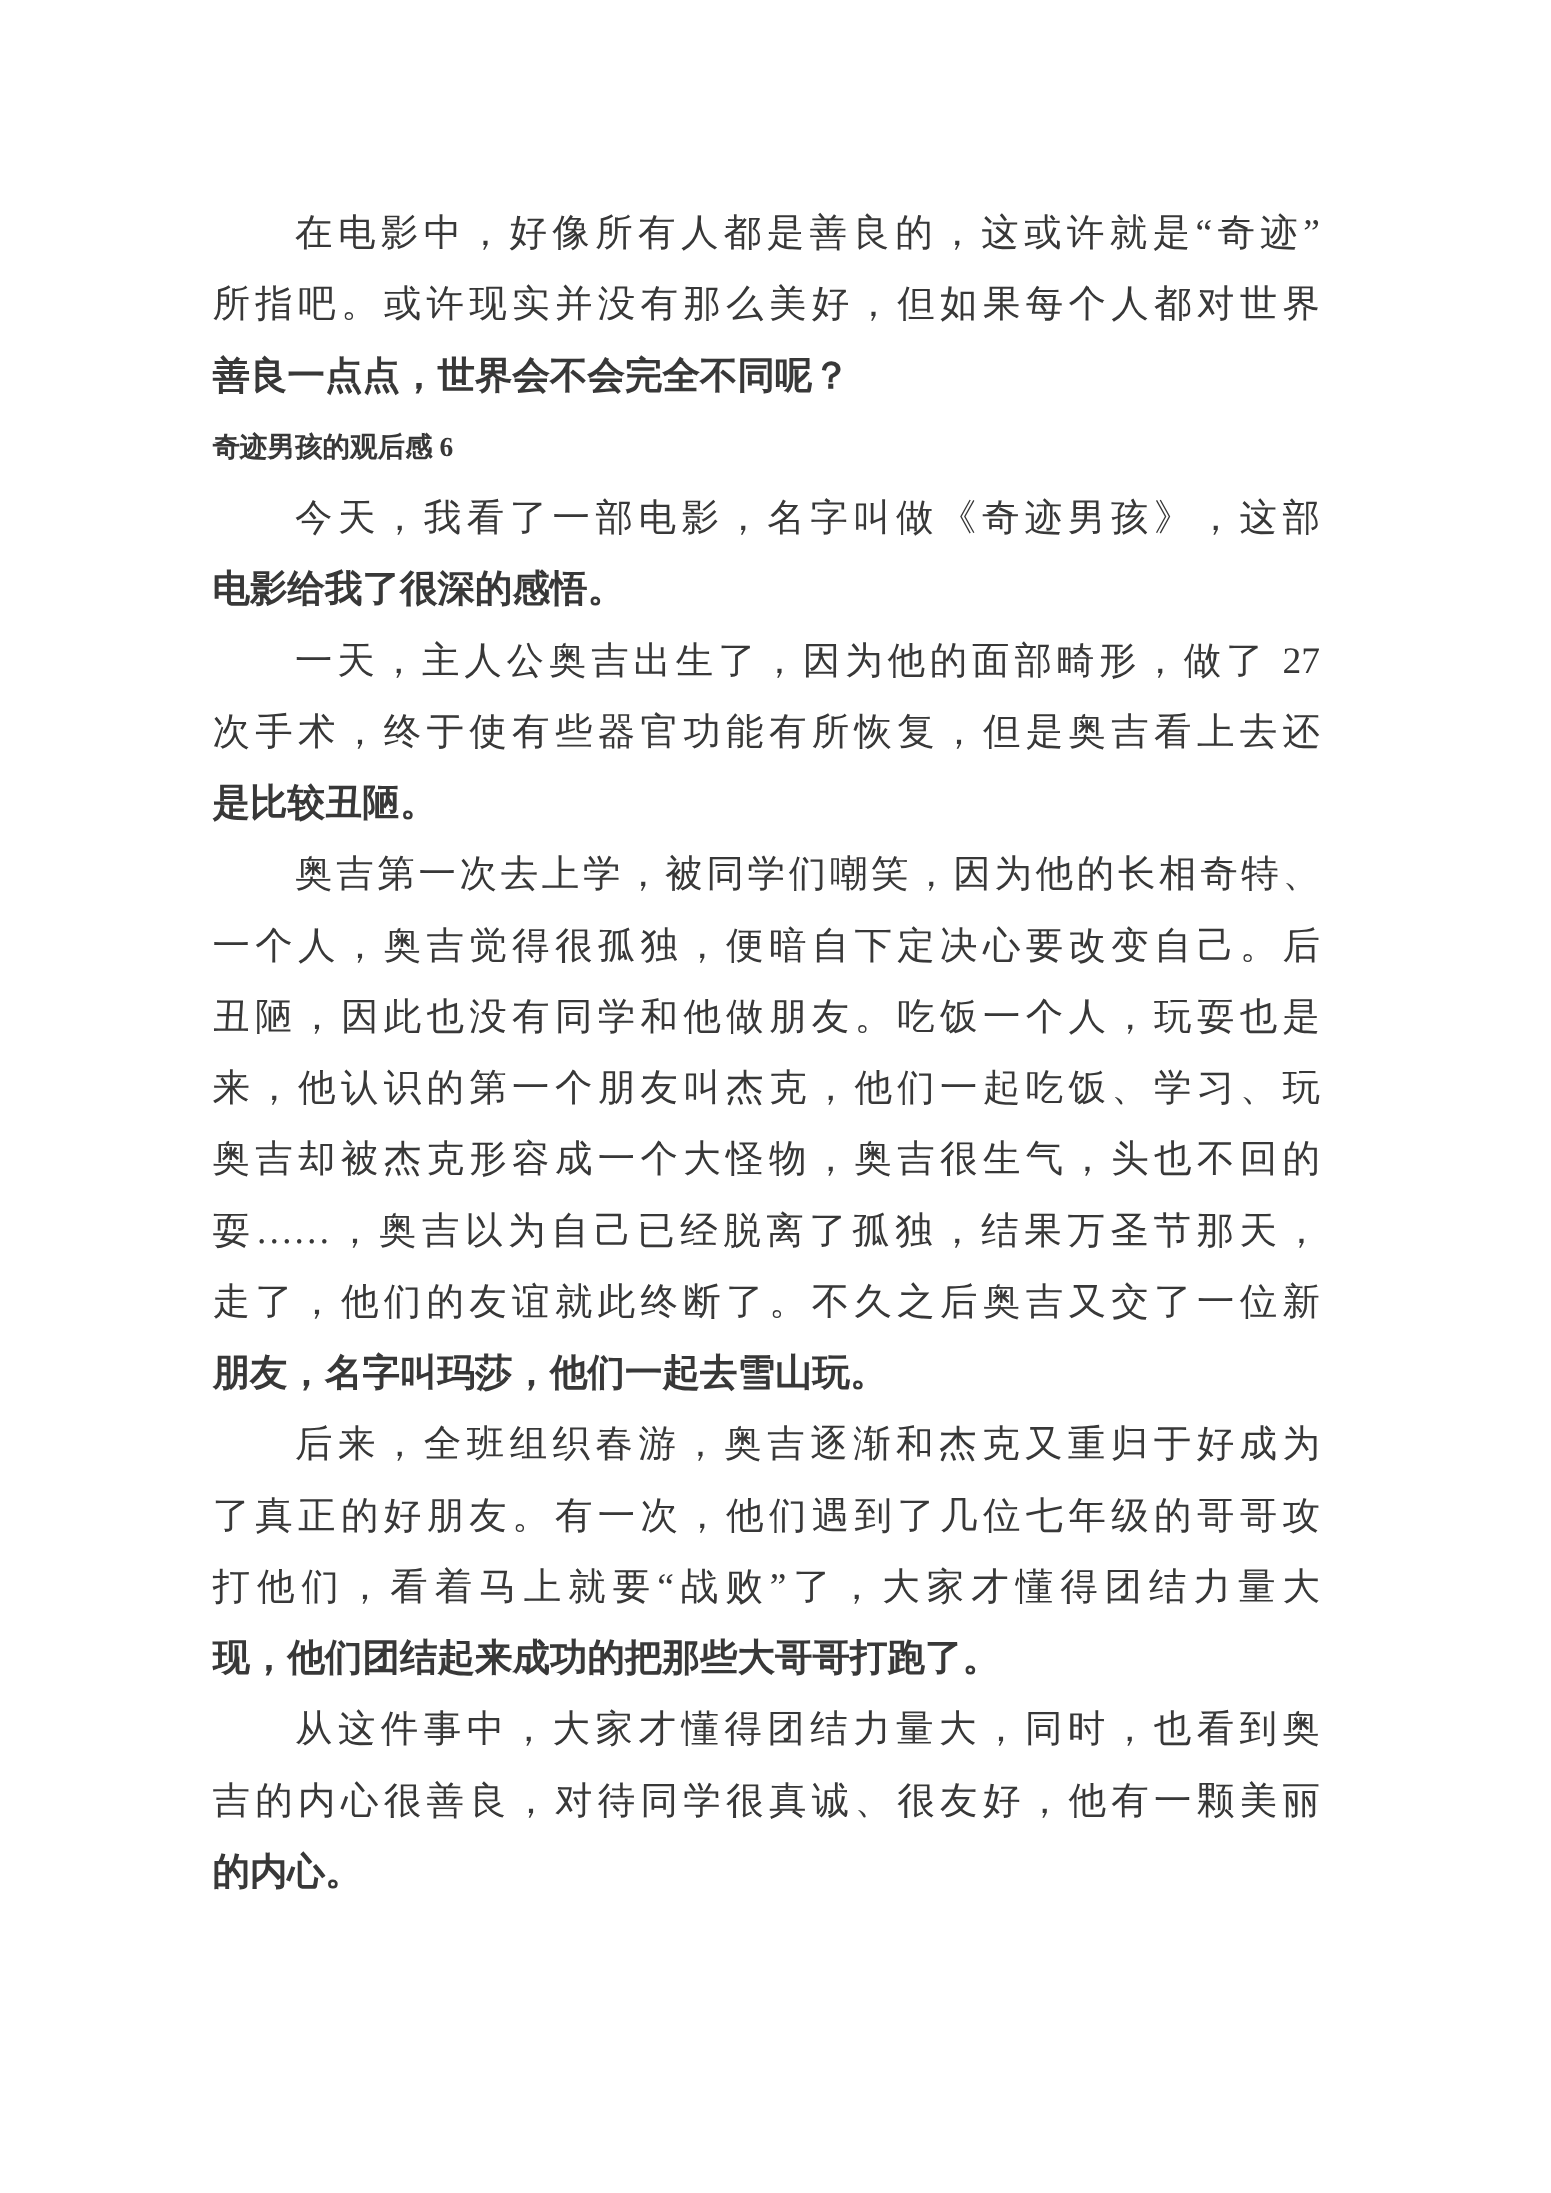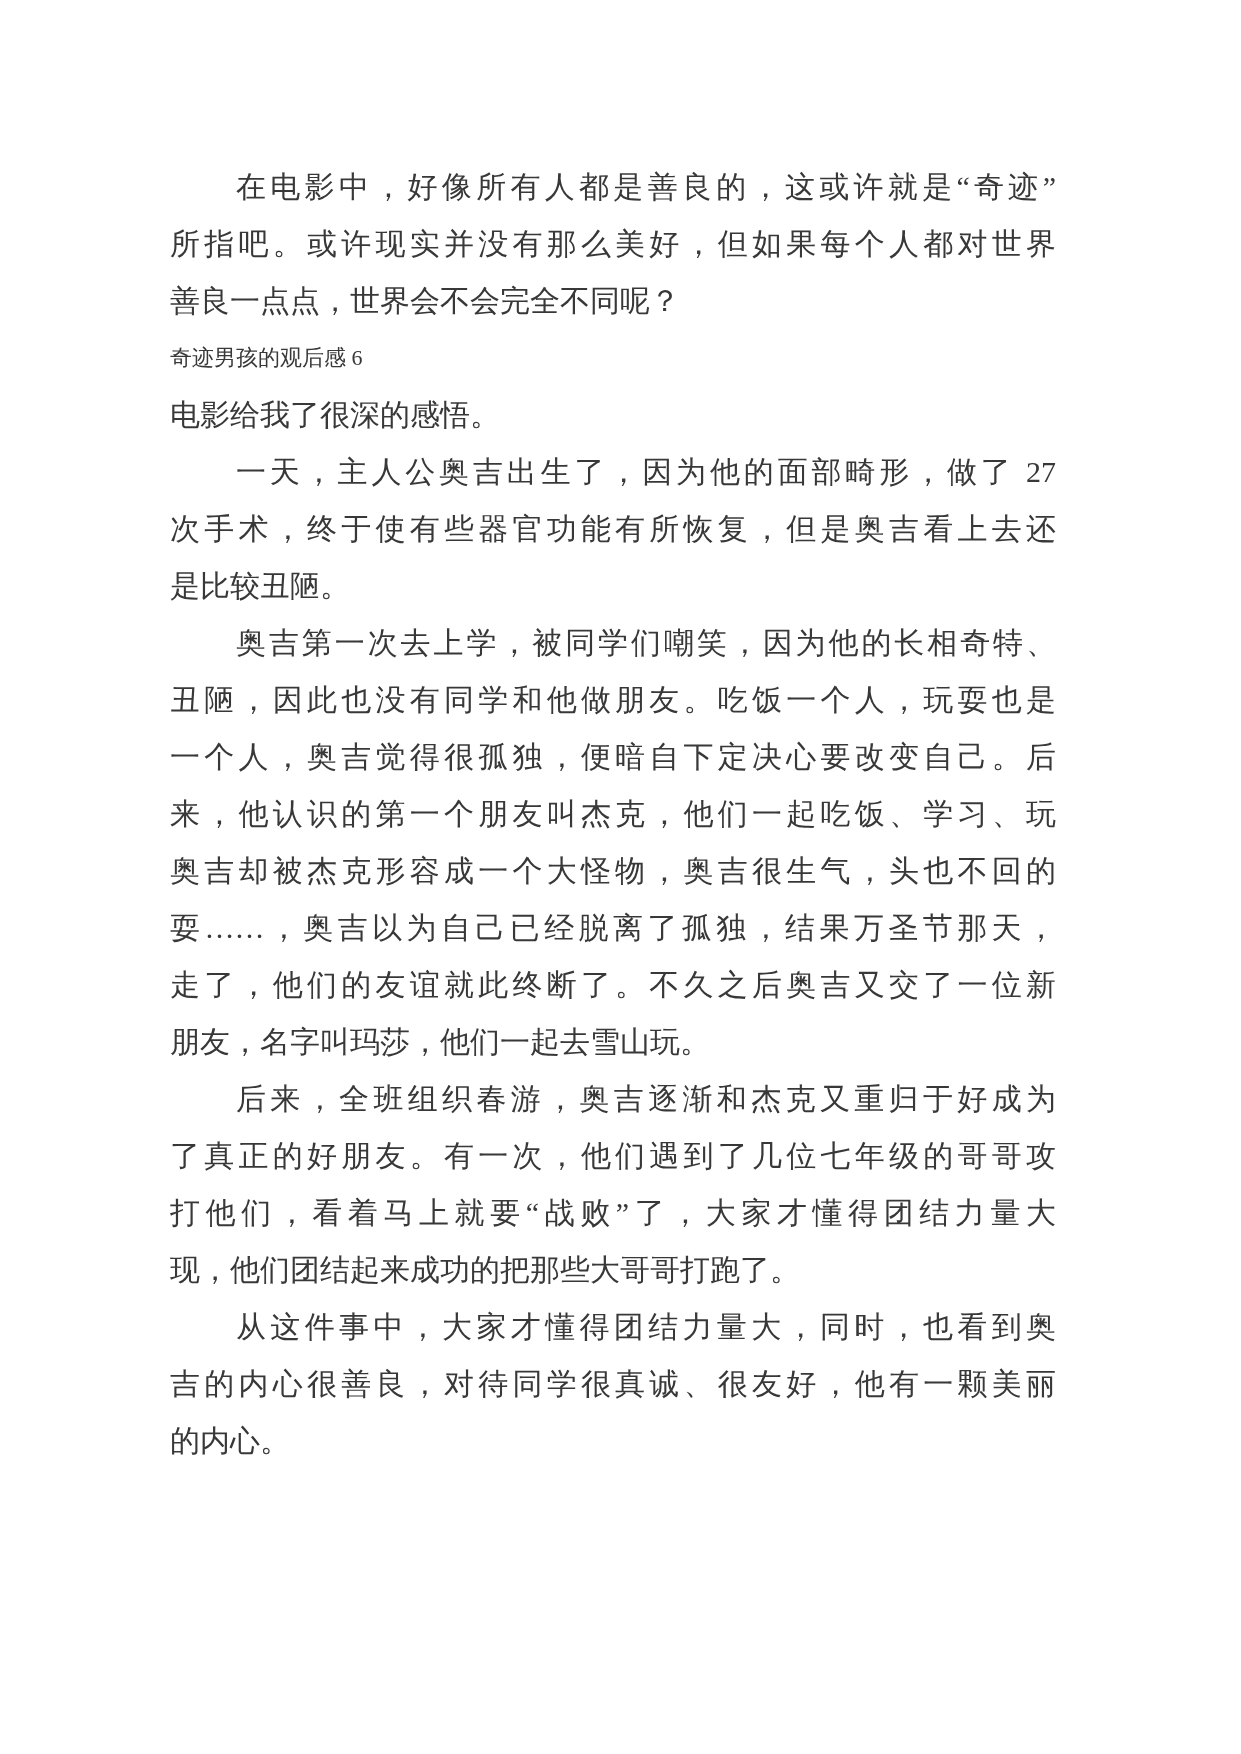--- a/index.html
+++ b/index.html
@@ -32,43 +32,45 @@
     text-align: justify;
     text-align-last: justify;
     overflow: hidden;
     white-space: normal;
   }
   .line.indent {
     text-indent: 66px;
   }
   .line.para-end {
     text-align-last: left;
+    font-weight: bold;
   }
   .line.heading {
     font-size: 22px;
     text-align-last: left;
     text-indent: 0;
   }
 </style>
 </head>
 <body style="background: rgb(255, 255, 255);">
 
 <div class="page" style="background: rgb(255, 255, 255); color: rgb(56, 56, 56);">
   <div class="textblock" id="textblock">
       <div class="line indent">在电影中，好像所有人都是善良的，这或许就是“奇迹”</div>
       <div class="line">所指吧。或许现实并没有那么美好，但如果每个人都对世界</div>
       <div class="line para-end">善良一点点，世界会不会完全不同呢？</div>
       <div class="line heading para-end">奇迹男孩的观后感 6</div>
+      <div class="line indent">今天，我看了一部电影，名字叫做《奇迹男孩》，这部</div>
       <div class="line para-end">电影给我了很深的感悟。</div>
       <div class="line indent">一天，主人公奥吉出生了，因为他的面部畸形，做了 27</div>
       <div class="line">次手术，终于使有些器官功能有所恢复，但是奥吉看上去还</div>
       <div class="line para-end">是比较丑陋。</div>
       <div class="line indent">奥吉第一次去上学，被同学们嘲笑，因为他的长相奇特、</div>
+      <div class="line">一个人，奥吉觉得很孤独，便暗自下定决心要改变自己。后</div>
       <div class="line">丑陋，因此也没有同学和他做朋友。吃饭一个人，玩耍也是</div>
-      <div class="line">一个人，奥吉觉得很孤独，便暗自下定决心要改变自己。后</div>
       <div class="line">来，他认识的第一个朋友叫杰克，他们一起吃饭、学习、玩</div>
       <div class="line">奥吉却被杰克形容成一个大怪物，奥吉很生气，头也不回的</div>
       <div class="line">耍……，奥吉以为自己已经脱离了孤独，结果万圣节那天，</div>
       <div class="line">走了，他们的友谊就此终断了。不久之后奥吉又交了一位新</div>
       <div class="line para-end">朋友，名字叫玛莎，他们一起去雪山玩。</div>
       <div class="line indent">后来，全班组织春游，奥吉逐渐和杰克又重归于好成为</div>
       <div class="line">了真正的好朋友。有一次，他们遇到了几位七年级的哥哥攻</div>
       <div class="line">打他们，看着马上就要“战败”了，大家才懂得团结力量大</div>
       <div class="line para-end">现，他们团结起来成功的把那些大哥哥打跑了。</div>
       <div class="line indent">从这件事中，大家才懂得团结力量大，同时，也看到奥</div>

